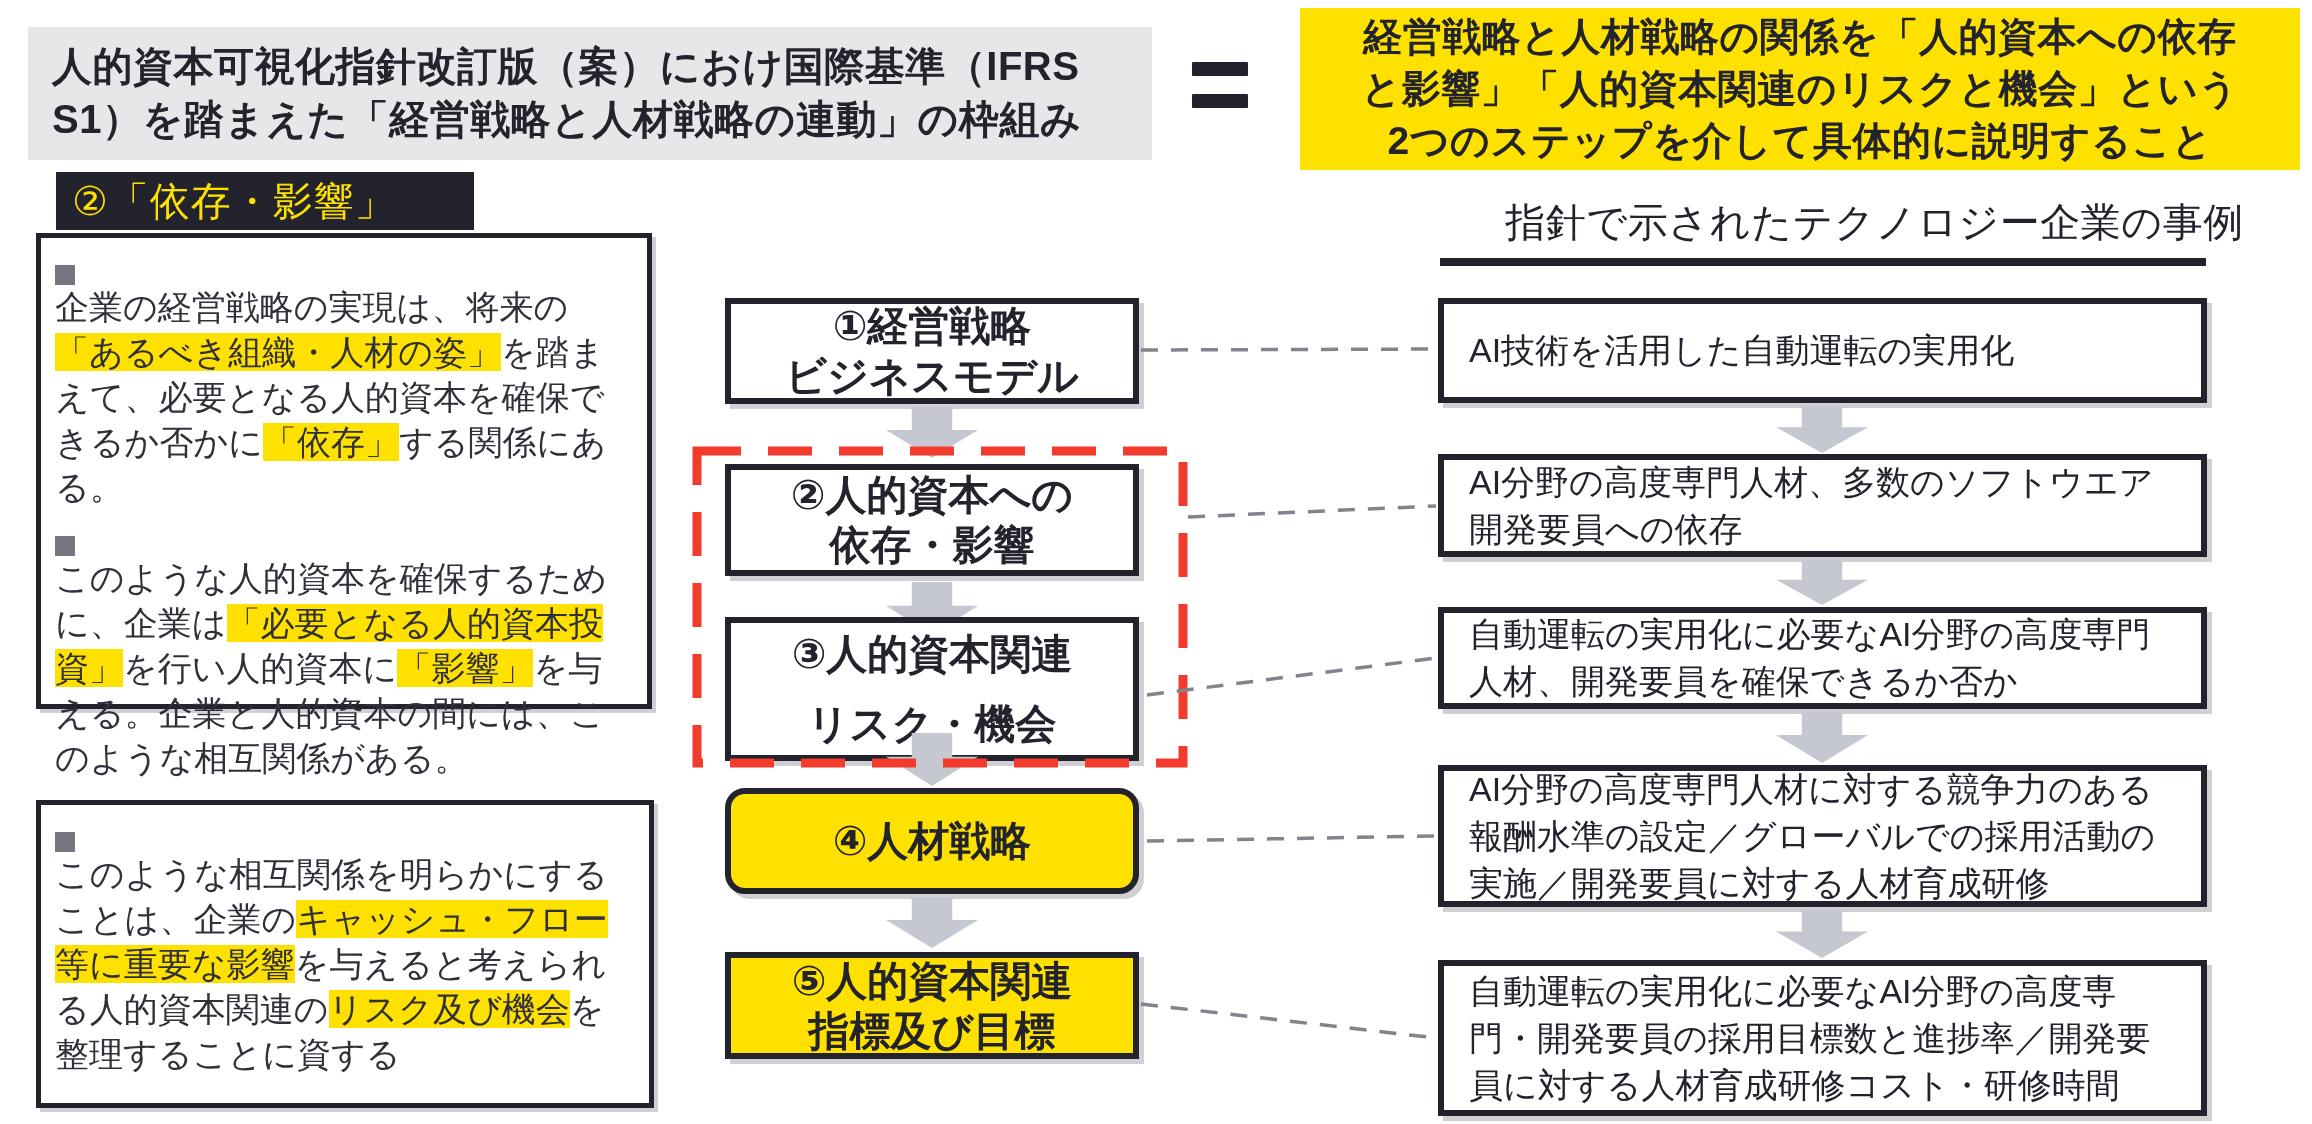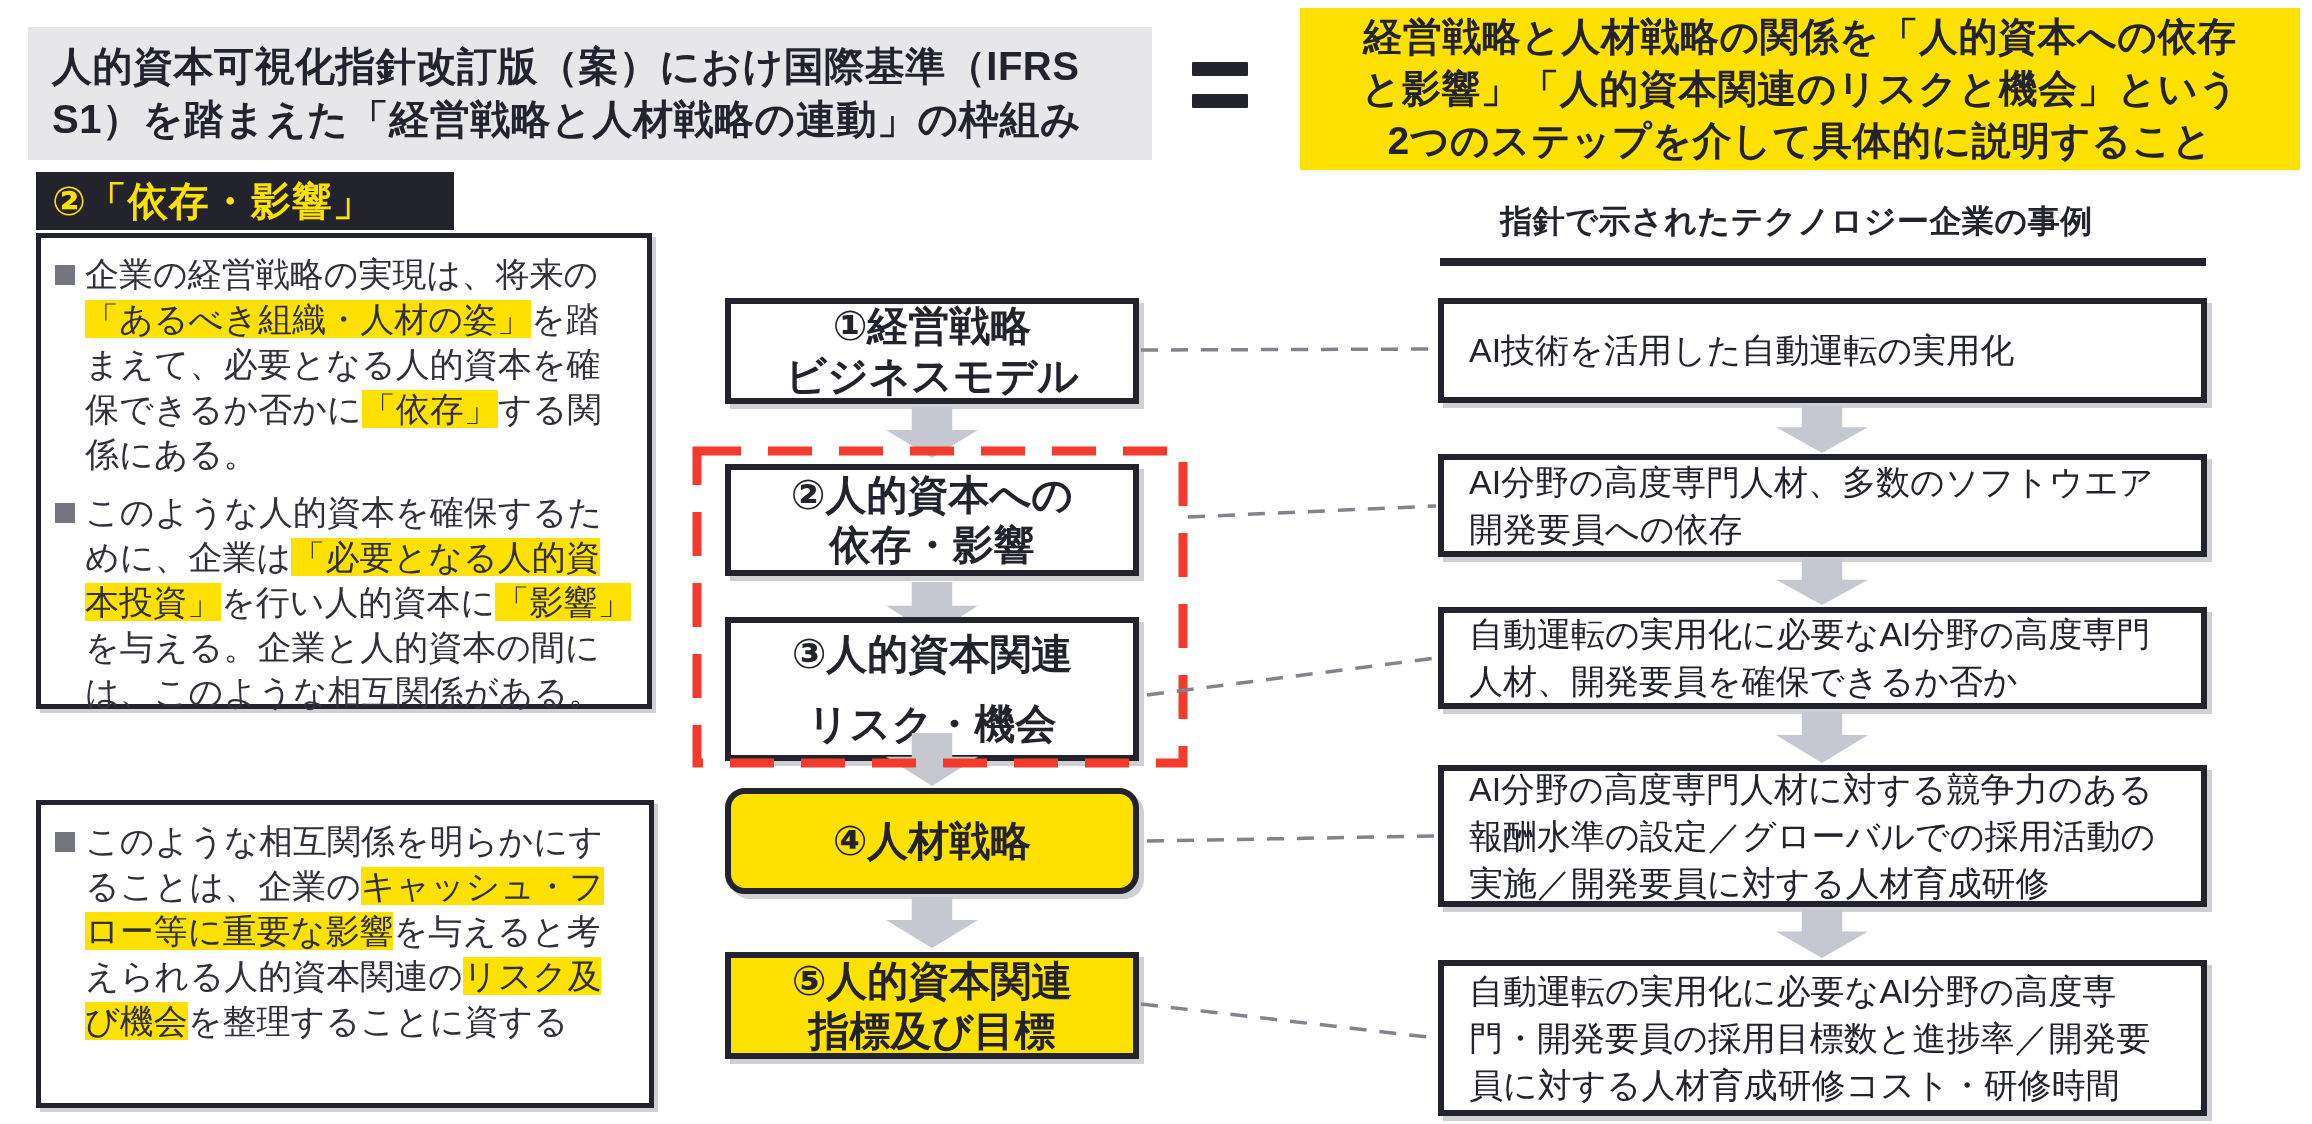--- a/index.html
+++ b/index.html
@@ -15,45 +15,45 @@
   .title-box{position:absolute;left:28px;top:27px;width:1124px;height:133px;background:var(--titlebg);
     color:var(--dark);font-weight:700;font-size:40px;line-height:53px;padding:13px 0 0 24px;letter-spacing:0.5px;}
   .equals{position:absolute;left:1192px;top:62px;width:56px;height:46px;}
   .equals i{display:block;width:56px;height:14px;background:var(--dark);border-radius:1px;}
   .equals i+i{margin-top:18px;}
   .key-box{position:absolute;left:1300px;top:8px;width:1000px;height:162px;background:var(--yellow);
     color:var(--dark);font-weight:700;font-size:39px;line-height:52px;display:flex;flex-direction:column;
     justify-content:center;align-items:center;text-align:center;letter-spacing:0.5px;}
 
   
-  .badge{position:absolute;background:var(--dark);color:var(--yellow);font-weight:700;font-size:40px;
-    display:flex;align-items:center;padding-left:16px;letter-spacing:1px;}
+  .badge{position:absolute;background:var(--dark);color:var(--yellow);font-weight:400;font-size:40px;
+    display:flex;align-items:center;padding-left:16px;letter-spacing:1px;margin-left:20px;}
   .badge1{left:36px;top:172px;width:418px;height:58px;}
   .badge2{left:36px;top:737px;width:420px;height:60px;}
   .panel{position:absolute;background:#fff;border:5px solid var(--dark);padding:14px 14px 10px 14px;
     font-size:34px;line-height:45px;color:var(--text);box-shadow:4px 4px 0 var(--shadow);}
   .panel1{left:36px;top:233px;width:616px;height:476px;}
   .panel2{left:36px;top:800px;width:618px;height:308px;}
-  .bullet{display:flex;margin-bottom:13px;}
+  .bullet{display:flex;margin-bottom:13px;flex-direction:column;}
   .bullet:last-child{margin-bottom:0;}
   .marker{flex:0 0 20px;width:20px;height:20px;background:var(--bullet);margin:13px 10px 0 0;}
   .btext{flex:1;}
   .hl{background:var(--yellow);}
 
   
   .fbox{position:absolute;left:725px;width:414px;background:#fff;border:6px solid var(--dark);
     display:flex;flex-direction:column;justify-content:center;align-items:center;text-align:center;
     font-weight:700;font-size:41px;line-height:50px;color:var(--dark);box-shadow:5px 5px 0 var(--shadow);}
   .fbox.em{background:var(--yellow);}
   .f1{top:298px;height:106px;} .f2{top:464px;height:112px;} .f3{top:617px;height:144px;gap:20px;}
   .f4{top:788px;height:106px;border-radius:20px;} .f5{top:952px;height:107px;}
 
   
-  .ex-header{position:absolute;left:1412px;top:194px;width:769px;height:56px;display:flex;align-items:center;
-    justify-content:center;font-weight:700;font-size:32px;color:var(--dark);letter-spacing:0.5px;}
+  .ex-header{position:absolute;left:1490px;top:194px;width:769px;height:56px;display:flex;align-items:center;
+    justify-content:center;font-weight:400;font-size:40px;color:var(--dark);letter-spacing:0.5px;}
   .ex-underline{position:absolute;left:1440px;top:258px;width:766px;height:8px;background:var(--dark);}
   .ebox{position:absolute;left:1438px;width:769px;background:#fff;border:6px solid var(--dark);
     display:flex;align-items:center;padding:0 25px;font-size:34px;line-height:47px;color:var(--dark);
     box-shadow:5px 5px 0 var(--shadow);}
   .e1{top:298px;height:105px;} .e2{top:454px;height:103px;} .e3{top:607px;height:102px;}
   .e4{top:765px;height:142px;} .e5{top:960px;height:156px;}
 
   
   .arrow{position:absolute;width:92px;background:var(--arrow);
     clip-path:polygon(28% 0,72% 0,72% 45%,100% 45%,50% 100%,0 45%,28% 45%);}

